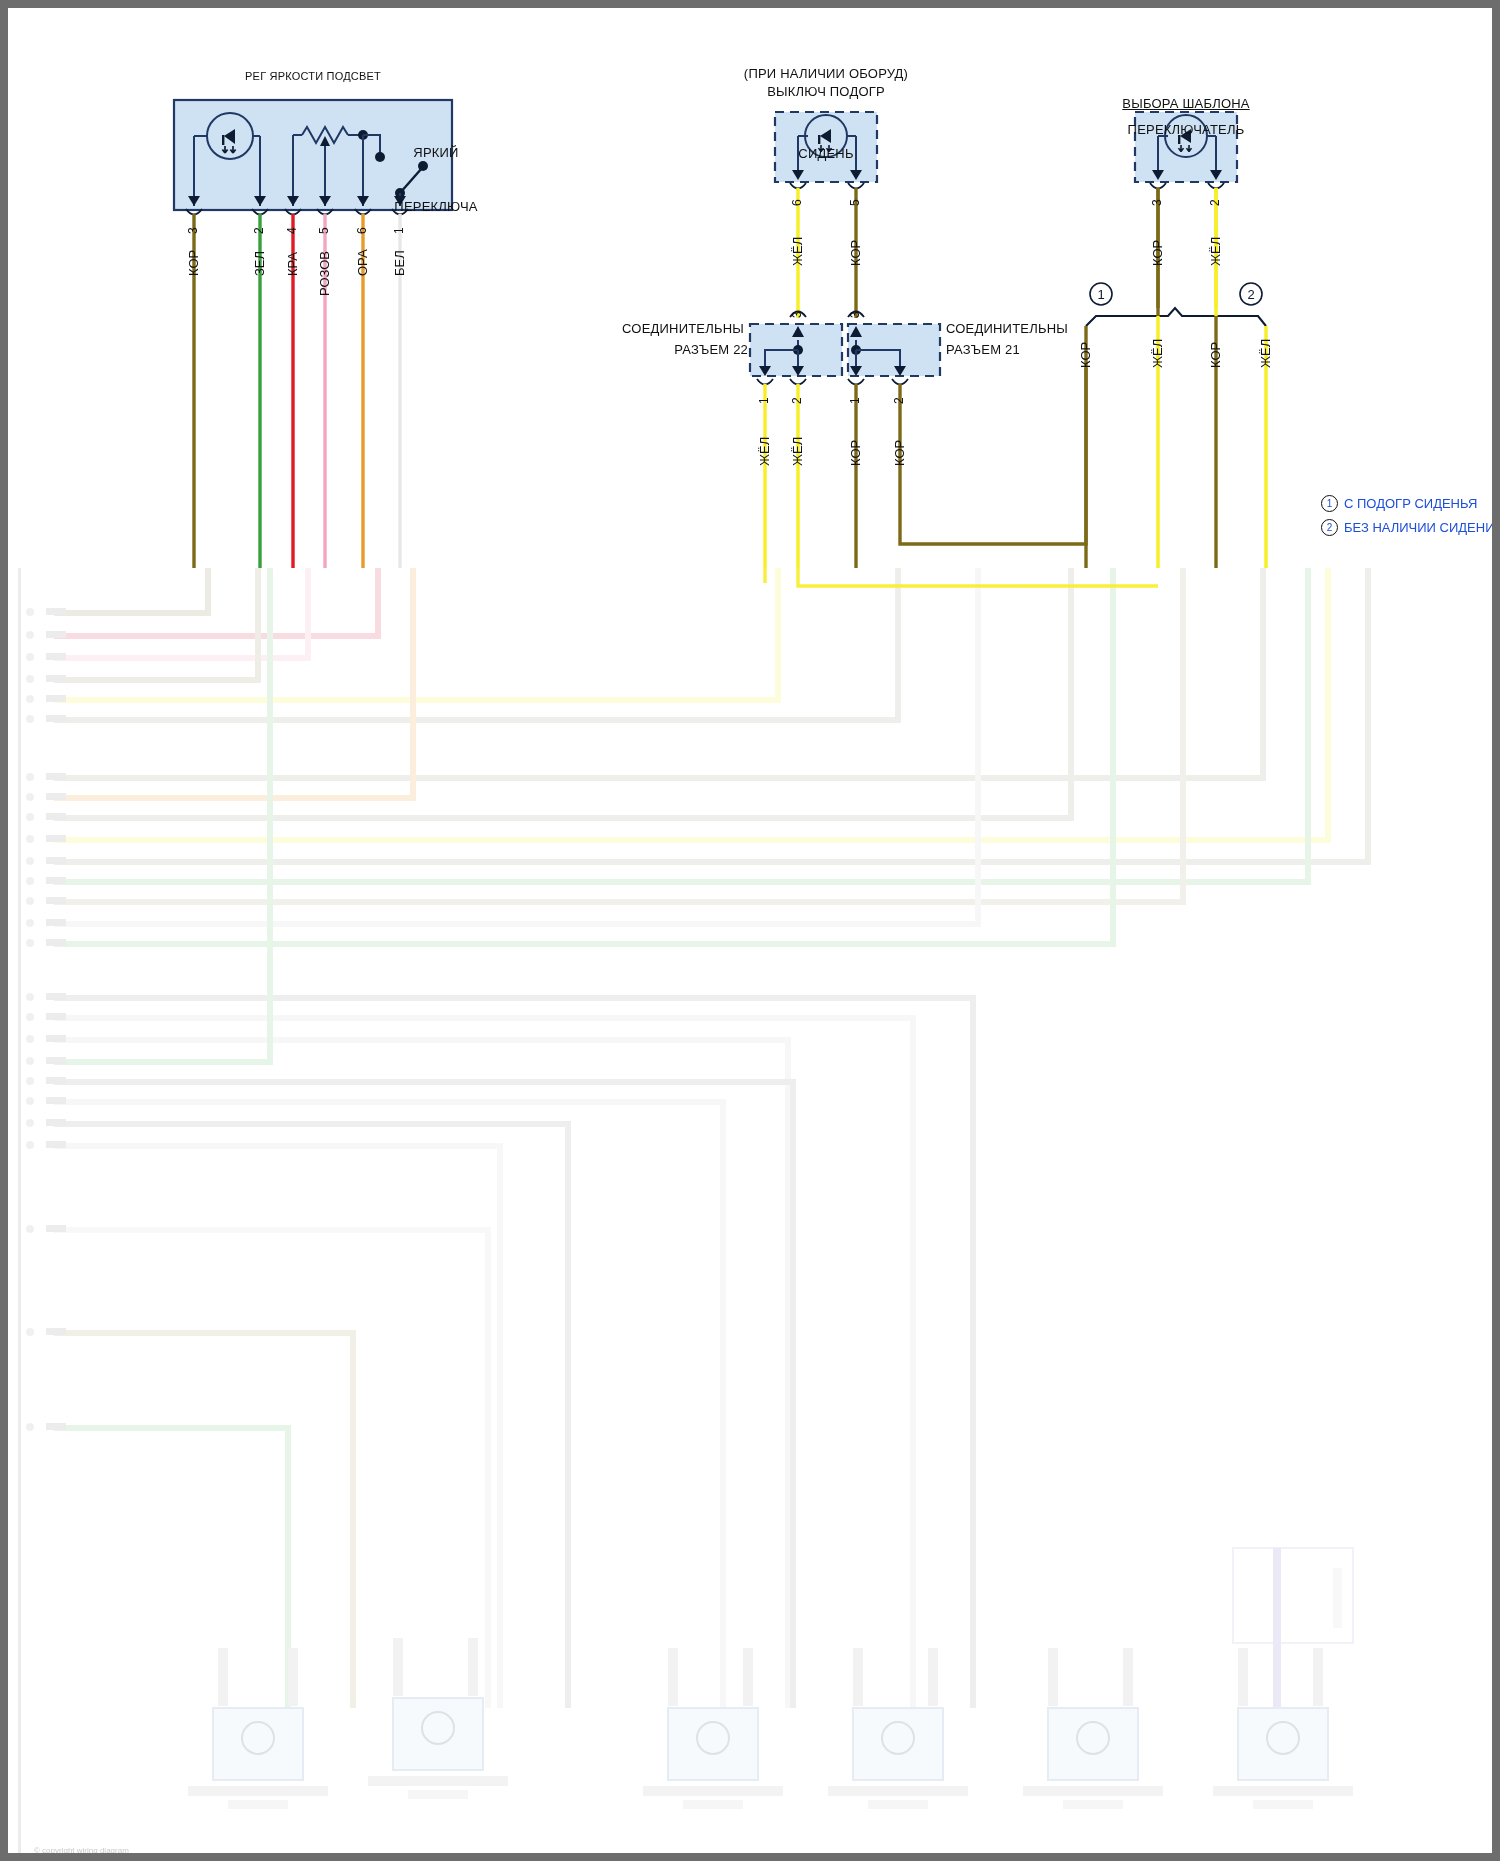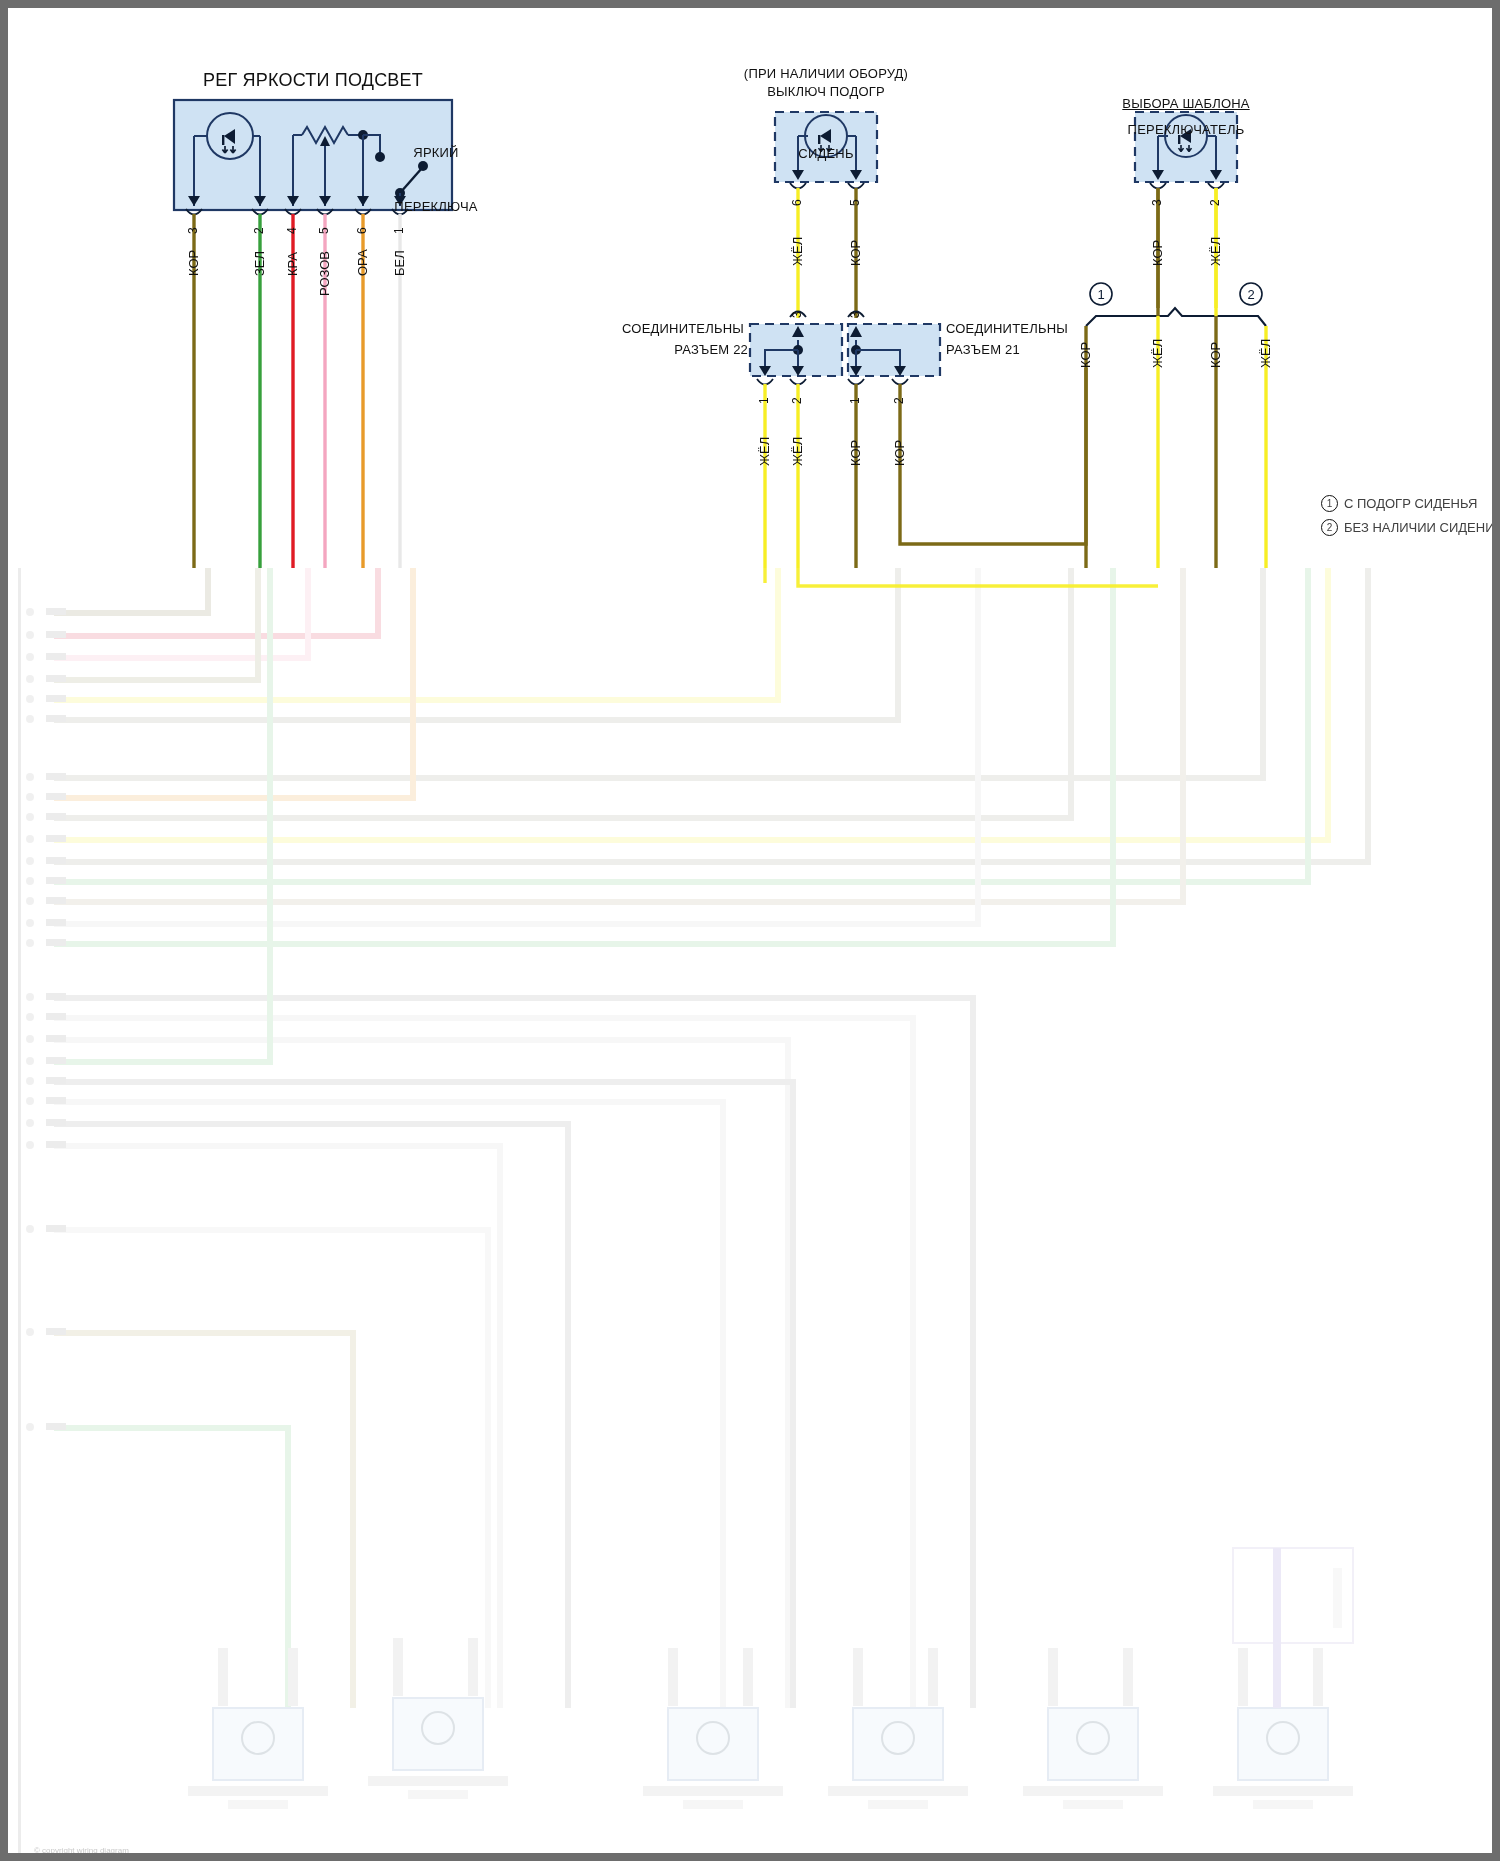--- a/index.html
+++ b/index.html
@@ -16,33 +16,33 @@
   .lbl{
     position:absolute;
     font-family:"Liberation Sans",sans-serif;
     font-size:13px;
     color:#111;
     white-space:pre;
     letter-spacing:.2px;
   }
   .lbl.c{transform:translateX(-50%);text-align:center;}
   .lbl.r{transform:translateX(-100%);text-align:right;}
-  .lbl.big{font-size:18px;}
+  .lbl.big{font-size:11px;}
   .vert{
     position:absolute;
     font-family:"Liberation Sans",sans-serif;
     font-size:13px;
     color:#111;
     white-space:nowrap;
     transform-origin:0 0;
     transform:rotate(-90deg);
   }
   .vert.pin{font-size:12px;}
   .faded{opacity:.16;}
-  .legend{position:absolute;font-size:13px;color:#404040;white-space:nowrap;}
+  .legend{position:absolute;font-size:13px;color:#1d4ed8;white-space:nowrap;}
   .legend .num{
     display:inline-block;width:15px;height:15px;line-height:15px;
     border:1.3px solid #111;border-radius:50%;text-align:center;
     font-size:10px;margin-right:6px;vertical-align:middle;
   }
   .legend .txt{vertical-align:middle;}
   .copyright{position:absolute;left:26px;top:1838px;font-size:8px;color:#9a9a9a;opacity:.55;}
 </style>
 </head>
 <body>

